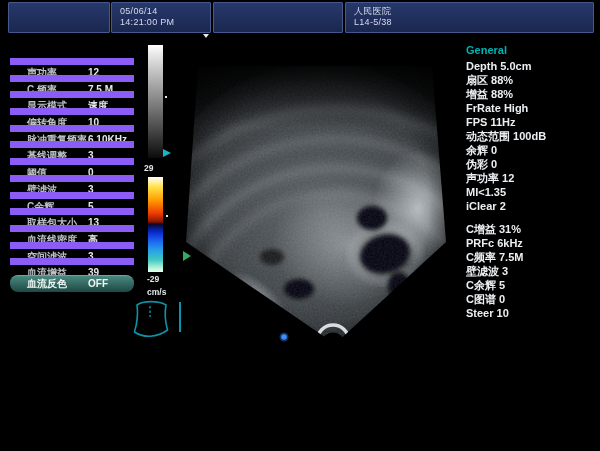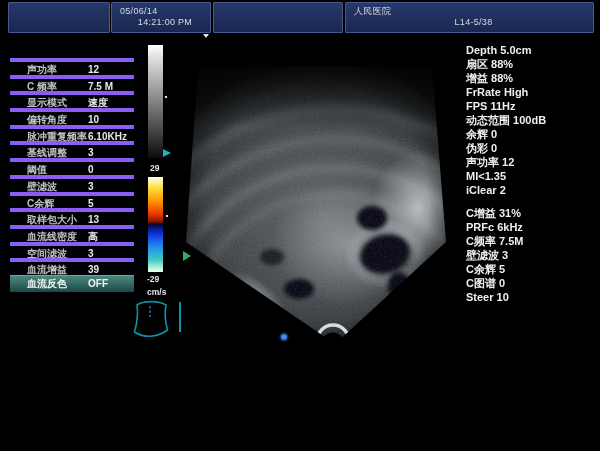--- a/index.html
+++ b/index.html
@@ -9,32 +9,33 @@
     font-family:"Liberation Sans", sans-serif; overflow:hidden; color:#e6e9ee;
   }
   
   .tbox {
     position:absolute; top:2px; height:31px;
     background:linear-gradient(#27386b,#1a2750);
     border:1px solid #46598f; border-radius:1px;
     font-size:9px; line-height:11px; color:#d5dcec; padding:3px 0 0 8px;
     letter-spacing:0.3px;
   }
-  .tbox .l2{ display:block;text-align:center; }
+  .tbox .l2{ display:block; }
   
   #left-panel { position:absolute; left:10px; top:58px; width:124px; }
   .prow {
-    position:relative; height:16.7px; border-top:4px solid #8b5cf6;
+    position:relative; height:16.7px; border-top:7px solid #8b5cf6;
     font-size:10px; font-weight:bold; line-height:16.7px;
   }
   .prow .plbl { position:absolute; left:17px; color:#bcc2c8; white-space:nowrap; }
   .prow .pval { position:absolute; left:78px; color:#e4e8ec; white-space:nowrap; }
   .prow.hl {
     background:linear-gradient(#4a8880,#1d4843);
     border-top:1px solid #6aa79d;
+    border-radius:8px;
   }
   .prow.hl .plbl, .prow.hl .pval { color:#eef6f3; }
   
   #graybar {
     position:absolute; left:148px; top:45px; width:15px; height:113px;
     background:linear-gradient(to bottom,#ffffff 0%,#e8e8e8 8%,#9b9b9b 40%,#4a4a4a 74%,#0b0b0b 100%);
   }
   #gain-caret {
     position:absolute; left:163px; top:149px; width:0; height:0;
     border-left:8px solid #16b6c8; border-top:4px solid transparent; border-bottom:4px solid transparent;
@@ -149,21 +150,21 @@
       </div>
     <div class="prow hl">
         <span class="plbl">血流反色</span>
         <span class="pval">OFF</span>
       </div>
   </div>
 
   <div id="graybar"></div>
   <div id="gain-caret"></div>
   <div class="baredge-dot" style="left:165px;top:96px;"></div>
-  <div class="scale-lbl" style="left:150px;top:163px;">29</div>
+  <div class="scale-lbl" style="left:144px;top:163px;">29</div>
   <div id="colorbar"></div>
   <div class="baredge-dot" style="left:166px;top:215px;"></div>
   <div class="scale-lbl" style="left:147px;top:274px;">-29</div>
   <div class="scale-lbl" style="left:147px;top:287px;">cm/s</div>
 
   <svg style="position:absolute;left:130px;top:300px;" width="56" height="40" viewBox="0 0 56 40">
     <path d="M7,5 C13,0.5 29,0.5 36,5 C34.5,13 35,21 37.5,30 C27,38 13,38 4.5,32 C7.5,22 8,13 7,5 Z" fill="none" stroke="#0c93a8" stroke-width="1.6"></path>
     <path d="M20,6 L20,17" stroke="#0c93a8" stroke-width="1.4" stroke-dasharray="2.5,2"></path>
     <path d="M50,2 L50,32" stroke="#0c93a8" stroke-width="2"></path>
   </svg>
@@ -231,20 +232,21 @@
         <circle cx="161" cy="302" r="11.5" fill="#000"></circle>
       </g>
 
       <polygon points="11,209 11,219 19,214" fill="#2fae5e"></polygon>
       <circle cx="112" cy="295" r="4.5" fill="#3d8dff" opacity="0.35"></circle>
       <circle cx="112" cy="295" r="2.8" fill="#3d8dff"></circle>
     </svg>
   </div>
 
   <div id="right-panel">
+    <div class="title">General</div>
     <div class="rline">Depth 5.0cm</div>
     <div class="rline">扇区 88%</div>
     <div class="rline">增益 88%</div>
     <div class="rline">FrRate High</div>
     <div class="rline">FPS 11Hz</div>
     <div class="rline">动态范围 100dB</div>
     <div class="rline">余辉 0</div>
     <div class="rline">伪彩 0</div>
     <div class="rline">声功率 12</div>
     <div class="rline">MI&lt;1.35</div>

